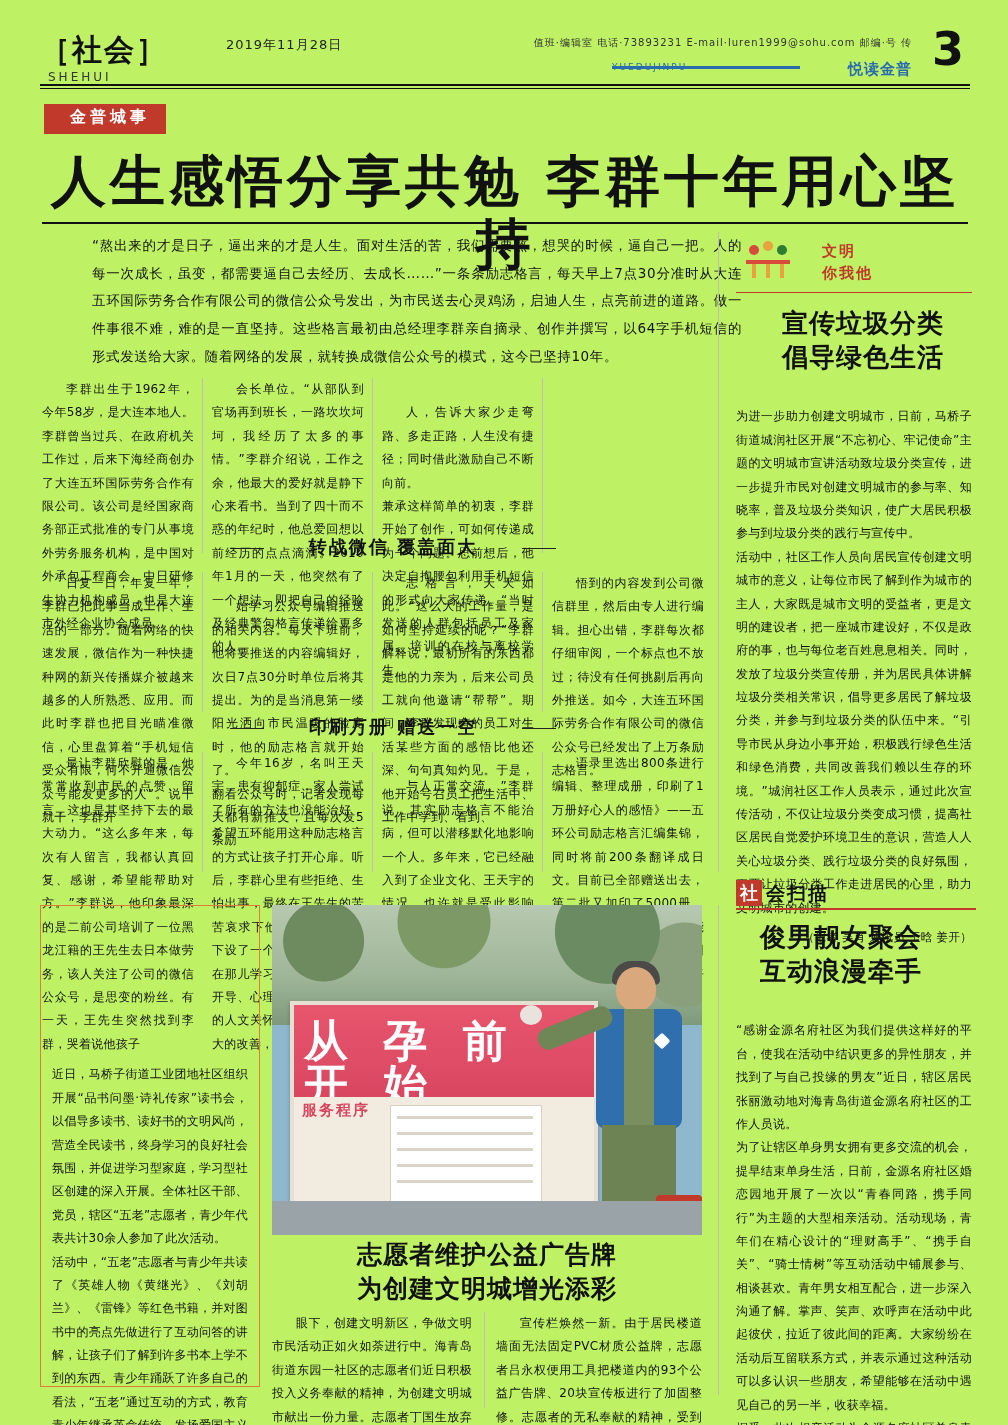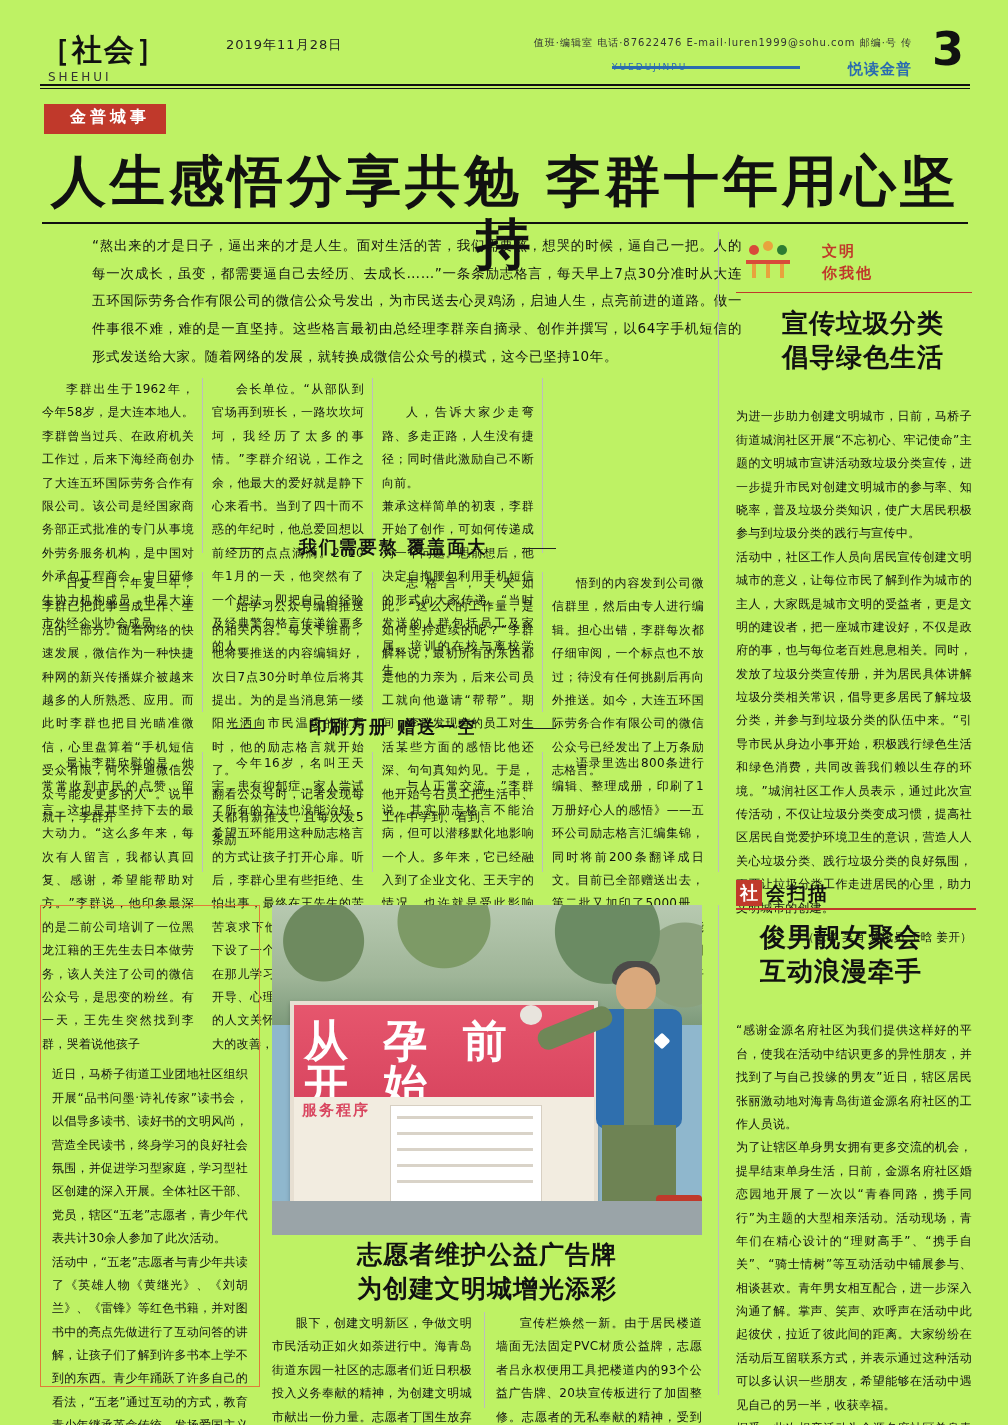--- a/index.html
+++ b/index.html
@@ -113,21 +113,21 @@
 </style>
 </head>
 <body>
 
 <div class="page">
 
   <div class="masthead">
     <div class="mh-section">［社会］</div>
     <div class="mh-pinyin">SHEHUI</div>
     <div class="mh-date">2019年11月28日</div>
-    <div class="mh-contact">值班·编辑室  电话·87622476   E-mail·luren1999@sohu.com   邮编·号 传</div>
+    <div class="mh-contact">值班·编辑室  电话·73893231   E-mail·luren1999@sohu.com   邮编·号 传</div>
     <div class="mh-brandline">
       <div class="bl"></div>
       <div class="mh-yuedu">YUEDUJINPU</div>
       <div class="mh-yuedu-cn">悦读金普</div>
     </div>
     <div class="mh-num">3</div>
   </div>
   <div class="mh-rule"></div>
   <div class="mh-rule2"></div>
 
@@ -147,21 +147,21 @@
     <p>会长单位。“从部队到官场再到班长，一路坎坎坷坷，我经历了太多的事情。”李群介绍说，工作之余，他最大的爱好就是静下心来看书。当到了四十而不惑的年纪时，他总爱回想以前经历的点点滴滴。2010年1月的一天，他突然有了一个想法，即把自己的经验及经典警句格言传递给更多的人。</p>
   </div>
   <div class="col" style="left:382px;top:378px;width:152px;white-space:pre-line;">
     <p>人，告诉大家少走弯路、多走正路，人生没有捷径；同时借此激励自己不断向前。
 兼承这样简单的初衷，李群开始了创作，可如何传递成为一个问题。思前想后，他决定自掏腰包利用手机短信的形式向大家传递。“当时发送的人群包括员工及家属、培训的在校与离校学生、</p>
   </div>
   <div class="sep" style="left:202px;top:378px;height:175px;"></div>
   <div class="sep" style="left:372px;top:378px;height:175px;"></div>
   <div class="sep" style="left:542px;top:378px;height:175px;"></div>
 
-  <div class="subhead" style="left:270px;top:535px;">我们需要熬  覆盖面大</div>
+  <div class="subhead" style="left:270px;top:535px;">转战微信  覆盖面大</div>
   <div class="col" style="left:42px;top:572px;width:152px;">
     <p>日复一日，年复一年，李群已把此事当成工作、生活的一部分。随着网络的快速发展，微信作为一种快捷种网的新兴传播媒介被越来越多的人所熟悉、应用。而此时李群也把目光瞄准微信，心里盘算着“手机短信受众有限，何不开通微信公众号能发更多的人”。说干就干，李群开</p>
   </div>
   <div class="col" style="left:212px;top:572px;width:152px;white-space:pre-line;">
     <p>始学习公众号编辑推送的相关内容。每天下班前，他将要推送的内容编辑好，次日7点30分时单位后将其提出。为的是当消息第一缕阳光洒向市民温暖的脸庞时，他的励志格言就开始了。
 翻看公众号时，记者发现每天都有新推文，且每次发5条励</p>
   </div>
   <div class="col" style="left:382px;top:572px;width:152px;">
     <p>志格言，天天如此。“这么大的工作量，是如何坚持延续的呢？”李群解释说，最初所有的东西都是他的力亲为，后来公司员工就向他邀请“帮帮”。期间，李群发现有的员工对生活某些方面的感悟比他还深、句句真知灼见。于是，他开始号召员工把生活中、工作中学到、看到、</p>
   </div>

